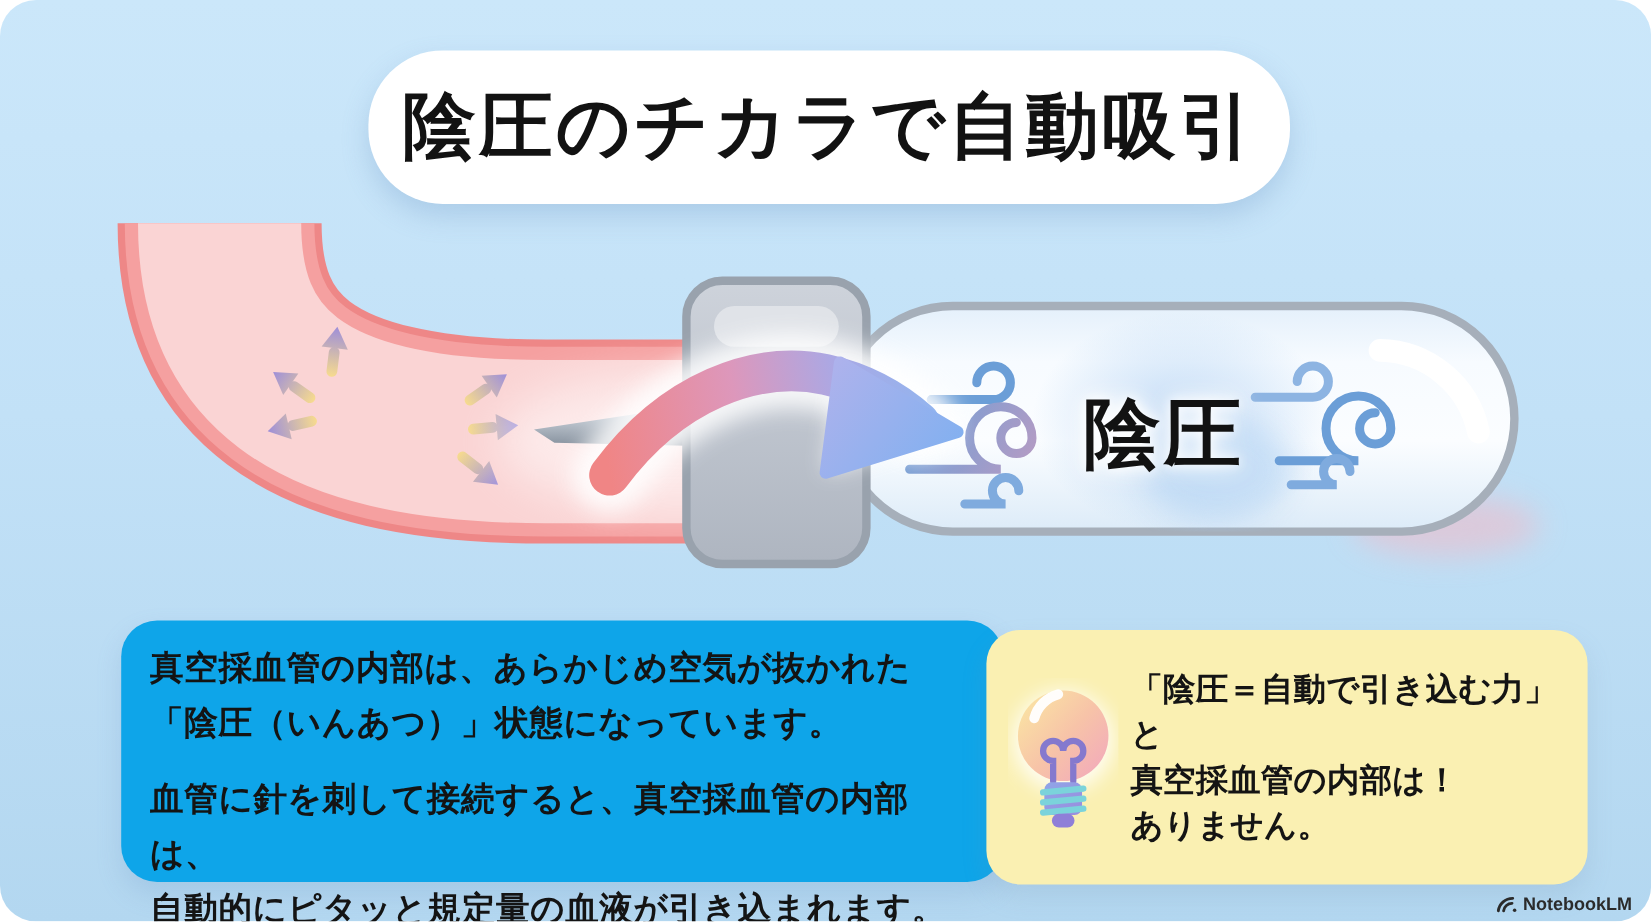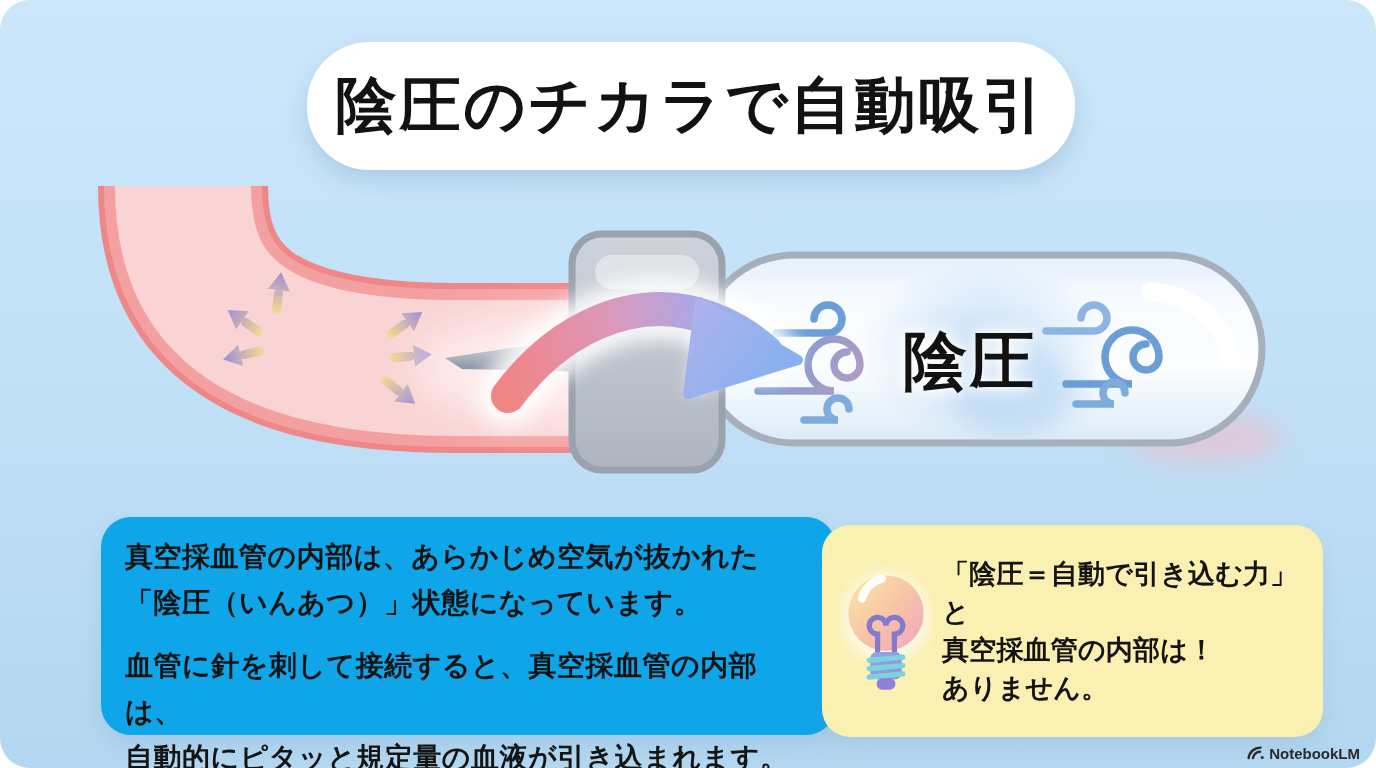--- a/index.html
+++ b/index.html
@@ -34,21 +34,21 @@
   .info-card .line{display:block;font-size:28px;line-height:46px;font-weight:800;letter-spacing:.5px;}
   .tip-card{
     position:absolute;left:822px;top:525px;width:501px;height:212px;background:#FAF0B2;
     border-radius:28px;box-sizing:border-box;display:flex;align-items:center;
     padding:0 20px 0 14px;box-shadow:0 10px 20px rgba(120,150,180,.18);
   }
   .bulb-wrap{flex:0 0 100px;display:flex;align-items:center;justify-content:center;}
   .tip-text{flex:1;padding-left:6px;}
   .tip-text .line{display:block;font-size:27px;line-height:38px;font-weight:800;letter-spacing:.2px;}
   .watermark{
-    position:absolute;right:16px;bottom:6px;display:flex;align-items:flex-start;gap:5px;
+    position:absolute;right:16px;bottom:6px;display:flex;align-items:center;gap:5px;
     color:#2b2b2b;font-size:15px;font-weight:700;
   }
 </style>
 </head>
 <body>
 
 <div class="page">
   <div class="canvas"></div>
 
   <svg class="scene" viewBox="0 0 1376 768" aria-hidden="true">

